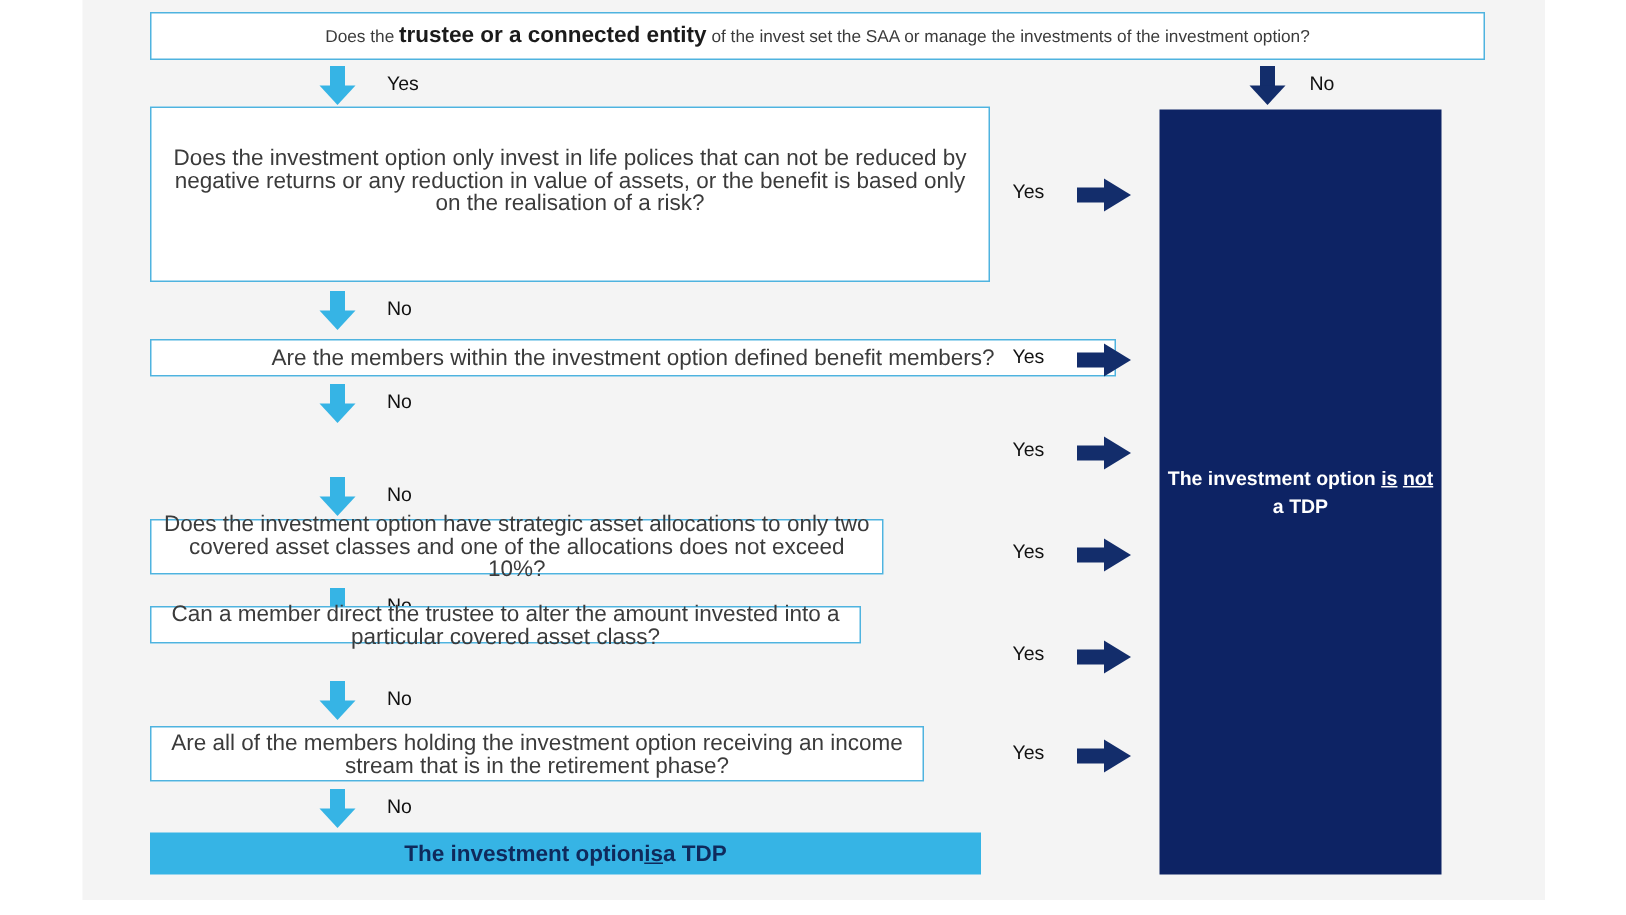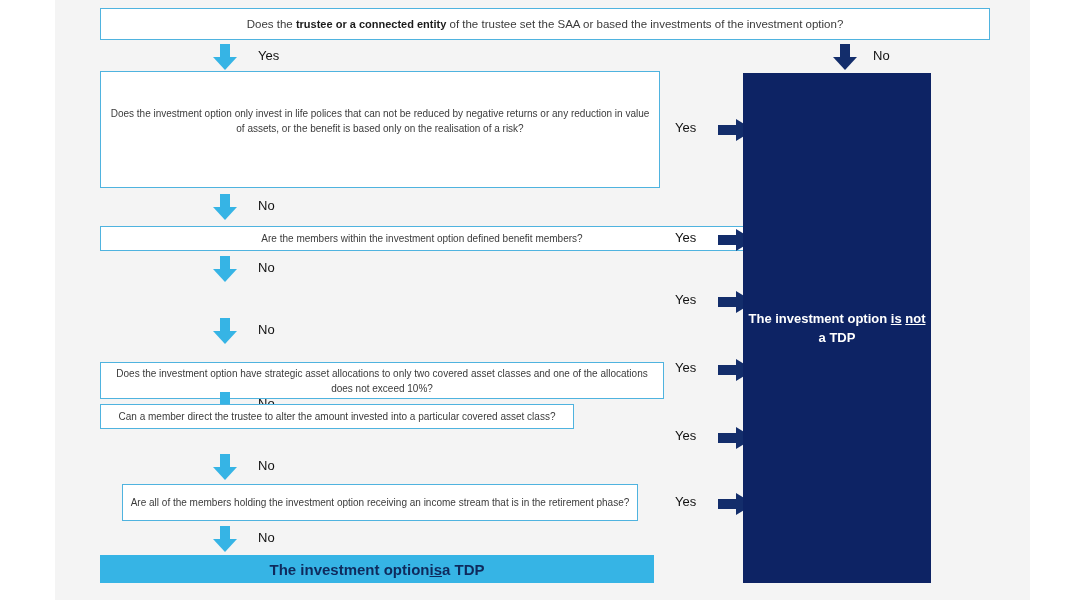--- a/index.html
+++ b/index.html
@@ -23,33 +23,33 @@
     background: #f4f4f4;
   }
 
   
   .qbox {
     position: absolute;
     box-sizing: border-box;
     background: #ffffff;
     border: 1.5px solid #4fb3df;
     color: #3b3b3b;
-    font-size: 10px;
+    font-size: 15px;
     line-height: 15px;
     text-align: center;
     display: flex;
     align-items: center;
     justify-content: center;
     padding: 2px 6px;
   }
   .qbox .inner { width: 100%; }
   .qbox b { color: #1b1b1b; font-weight: bold; }
 
   #q1 { font-size: 11.5px; }
-  #q1 b { font-size: 11px; }
+  #q1 b { font-size: 15px; }
 
   #q2 .inner { line-height: 15px; }
   #q2 .spacer { display:block; height: 9px; }
 
   
   #tdp-yes {
     position: absolute;
     box-sizing: border-box;
     background: #36b4e5;
     color: #0f2a5c;
@@ -136,21 +136,21 @@
     white-space: nowrap;
   }
 </style>
 </head>
 <body>
 
 <div id="canvas">
 
   <div class="qbox" id="q1" style="left:45px; top:8px; width:890px; height:32px;">
     <div class="inner">
-      <span>Does the </span><b>trustee or a connected entity</b><span> of the trustee set the SAA or based the investments of the investment option?</span>
+      <span>Does the </span><b>trustee or a connected entity</b><span> of the invest set the SAA or manage the investments of the investment option?</span>
     </div>
   </div>
 
   <div class="down-arrow light" style="left:158px; top:44px;">
     <div class="shaft"></div>
     <div class="head"></div>
   </div>
   <div class="arrow-label" style="left:203px; top:48px;">Yes</div>
 
   <div class="down-arrow dark" style="left:778px; top:44px;">
@@ -198,21 +198,21 @@
     <div class="shaft"></div>
     <div class="head"></div>
   </div>
 
   <div class="down-arrow light" style="left:158px; top:318px;">
     <div class="shaft"></div>
     <div class="head"></div>
   </div>
   <div class="arrow-label" style="left:203px; top:322px;">No</div>
 
-  <div class="qbox" style="left:45px; top:362px; width:564px; height:37px;">
+  <div class="qbox" style="left:45px; top:346px; width:489px; height:37px;">
     <div class="inner">Does the investment option have strategic asset allocations to only two covered asset classes and one of the allocations does not exceed 10%?</div>
   </div>
   <div class="arrow-label" style="left:620px; top:360px;">Yes</div>
   <div class="right-arrow" style="left:663px; top:359px;">
     <div class="shaft"></div>
     <div class="head"></div>
   </div>
 
   <div class="down-arrow light" style="left:158px; top:392px;">
     <div class="shaft"></div>
@@ -228,40 +228,40 @@
     <div class="shaft"></div>
     <div class="head"></div>
   </div>
 
   <div class="down-arrow light" style="left:158px; top:454px;">
     <div class="shaft"></div>
     <div class="head"></div>
   </div>
   <div class="arrow-label" style="left:203px; top:458px;">No</div>
 
-  <div class="qbox" style="left:45px; top:484px; width:516px; height:37px;margin-left:22px;">
+  <div class="qbox" style="left:45px; top:484px; width:516px; height:37px;">
     <div class="inner">Are all of the members holding the investment option receiving an income stream that is in the retirement phase?</div>
   </div>
   <div class="arrow-label" style="left:620px; top:494px;">Yes</div>
   <div class="right-arrow" style="left:663px; top:493px;">
     <div class="shaft"></div>
     <div class="head"></div>
   </div>
 
   <div class="down-arrow light" style="left:158px; top:526px;">
     <div class="shaft"></div>
     <div class="head"></div>
   </div>
   <div class="arrow-label" style="left:203px; top:530px;">No</div>
 
   <div id="tdp-yes" style="left:45px; top:555px; width:554px; height:28px;">
     <span>The investment option </span>
       <u>is</u>
       <span> a TDP</span>
   </div>
 
-  <div id="not-tdp-panel" style="left:688px; top:73px; width:188px; height:510px;">
+  <div id="not-tdp-panel" style="left:718px; top:73px; width:188px; height:510px;">
     <div class="txt">
       <span>The investment option </span><u>is</u><span> </span><u>not</u><span> a TDP</span>
     </div>
   </div>
 
 </div>
 
 </body></html>

